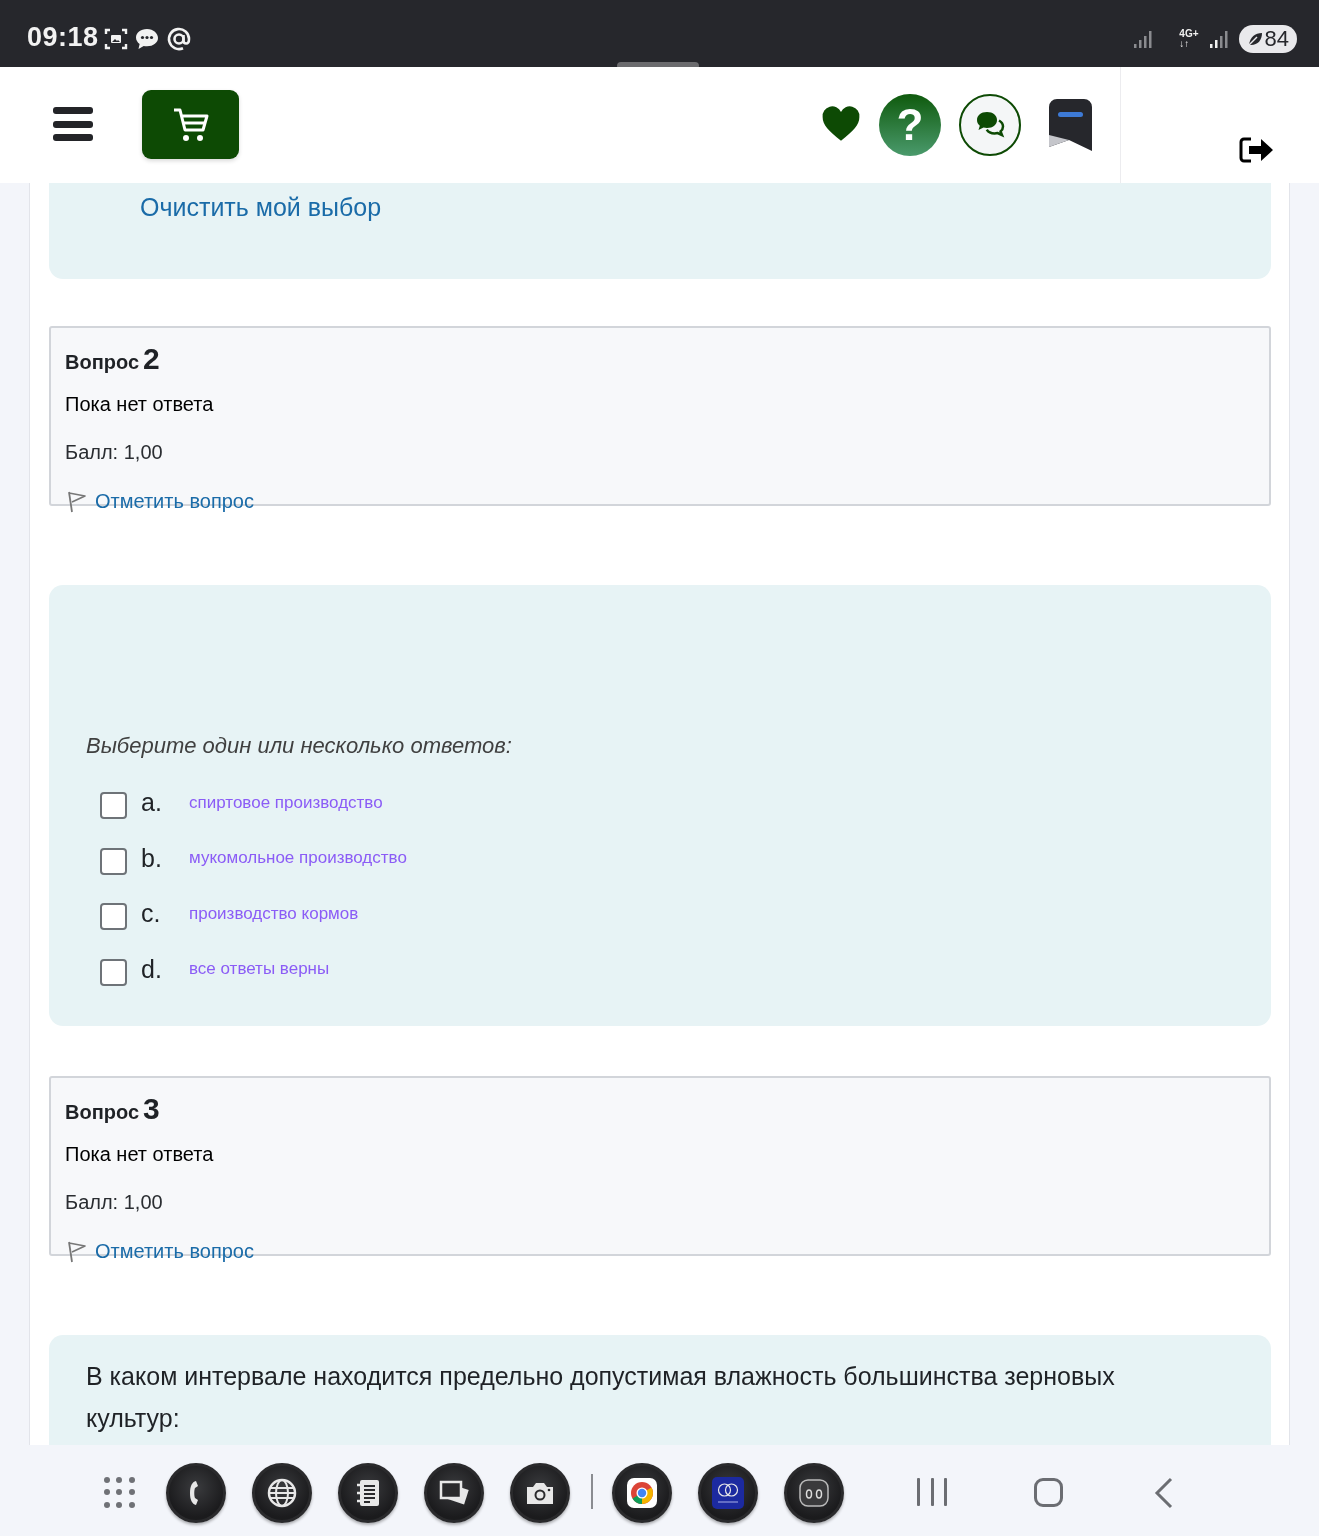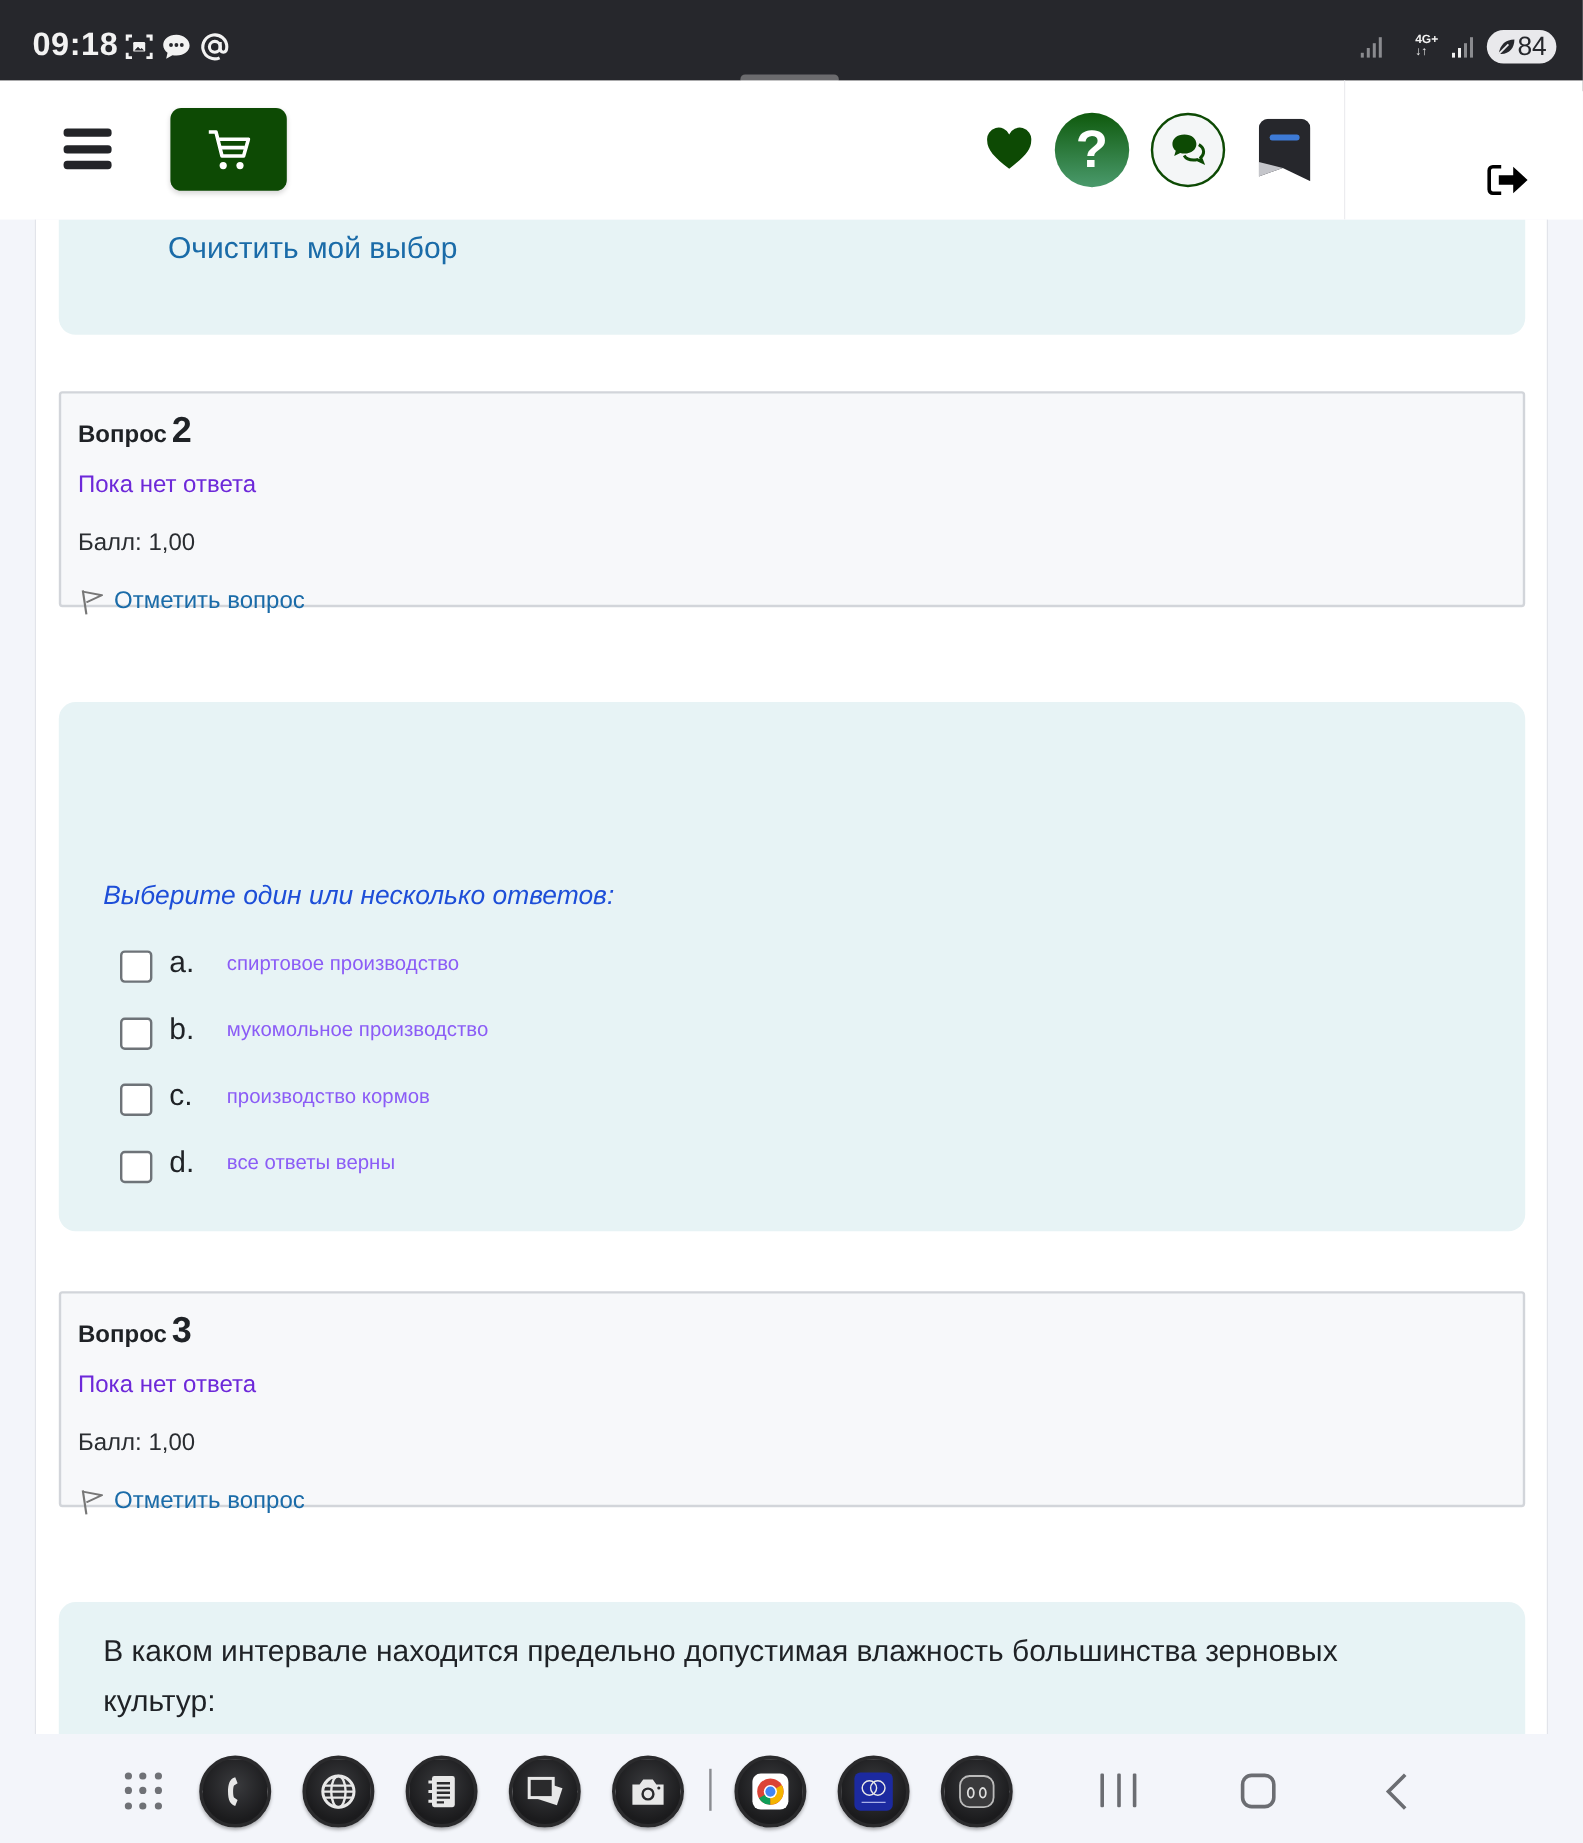--- a/index.html
+++ b/index.html
@@ -30,26 +30,26 @@
   .page { position: absolute; left: 29px; top: 183px; width: 1261px; height: 1262px; background: #ffffff; border-left: 1px solid #e2e4ea; border-right: 1px solid #e2e4ea; overflow: hidden; }
 
   .qtext-box { position: absolute; left: 19px; width: 1222px; background: #e7f3f5; border-radius: 0 0 14px 14px; }
   .qtext-box.full { border-radius: 14px; }
   .clear-link { position: absolute; left: 91px; top: 10px; font-family: "Liberation Sans", sans-serif; font-size: 25px; color: #1a6ba8; }
 
   .info-box { position: absolute; left: 19px; width: 1222px; height: 180px; background: #f7f8fa; border: 2px solid #d2d5da; border-radius: 3px; }
   .info-title { position: absolute; left: 14px; top: 14px; font-family: "Liberation Sans", sans-serif; color: #1f2226; }
   .info-title .lbl { font-weight: bold; font-size: 20px; }
   .info-title .num { font-weight: bold; font-size: 30px; margin-left: 4px; }
-  .info-state { position: absolute; left: 14px; top: 65px; font-family: "Liberation Sans", sans-serif; font-size: 20px; color: #6d28d9; }
+  .info-state { position: absolute; left: 14px; top: 65px; font-family: "Liberation Sans", sans-serif; font-size: 20px; color: #000000; }
   .info-grade { position: absolute; left: 14px; top: 113px; font-family: "Liberation Sans", sans-serif; font-size: 20px; color: #2a2d31; }
   .info-flag { position: absolute; left: 14px; top: 161px; display: flex; align-items: center; gap: 8px; font-family: "Liberation Sans", sans-serif; font-size: 20px; color: #1a6ba8; }
 
   .qtext { position: absolute; left: 37px; top: 20px; width: 1120px; font-family: "Liberation Sans", sans-serif; font-size: 25px; line-height: 42px; color: #1f2226; }
-  .prompt { position: absolute; left: 37px; top: 148px; font-family: "Liberation Sans", sans-serif; font-style: italic; font-size: 22px; color: #1d4ed8; }
+  .prompt { position: absolute; left: 37px; top: 148px; font-family: "Liberation Sans", sans-serif; font-style: italic; font-size: 22px; color: #404040; }
   .answers { position: absolute; left: 51px; top: 190px; }
   .answer { display: flex; align-items: center; height: 55.5px; }
   .cbx { width: 27px; height: 27px; border: 2px solid #6e7378; border-radius: 4px; background: #fff; margin-right: 14px; margin-top: 6px; }
   .ans-letter { width: 48px; font-family: "Liberation Sans", sans-serif; font-size: 25px; color: #1f2226; }
   .ans-text { font-family: "Liberation Sans", sans-serif; font-size: 17px; color: #8b5cf6; }
 
   
   .navbar { position: absolute; left: 0; top: 1445px; width: 1319px; height: 91px; background: #f3f5fa; }
   .apps-grid { position: absolute; left: 104px; top: 32px; width: 32px; height: 32px; display: grid; grid-template-columns: repeat(3, 1fr); gap: 5px; }
   .apps-grid span { width: 6px; height: 6px; border-radius: 50%; background: #6f7176; }

